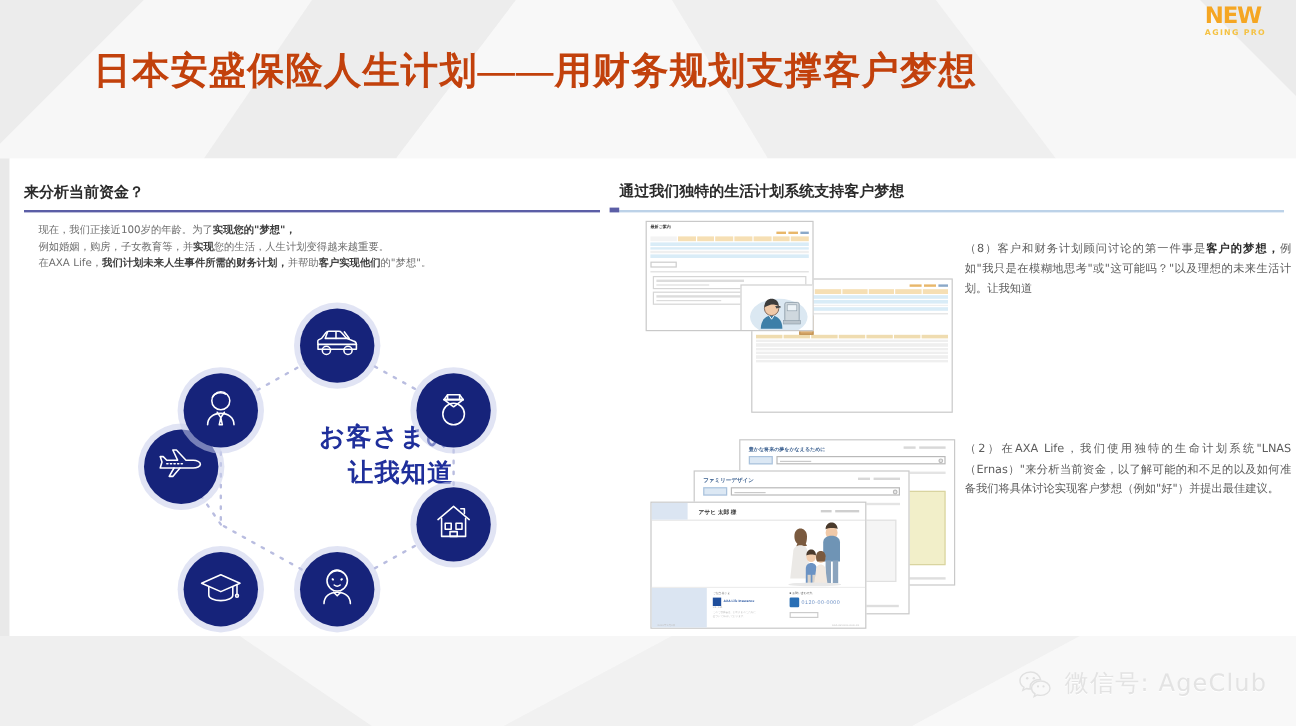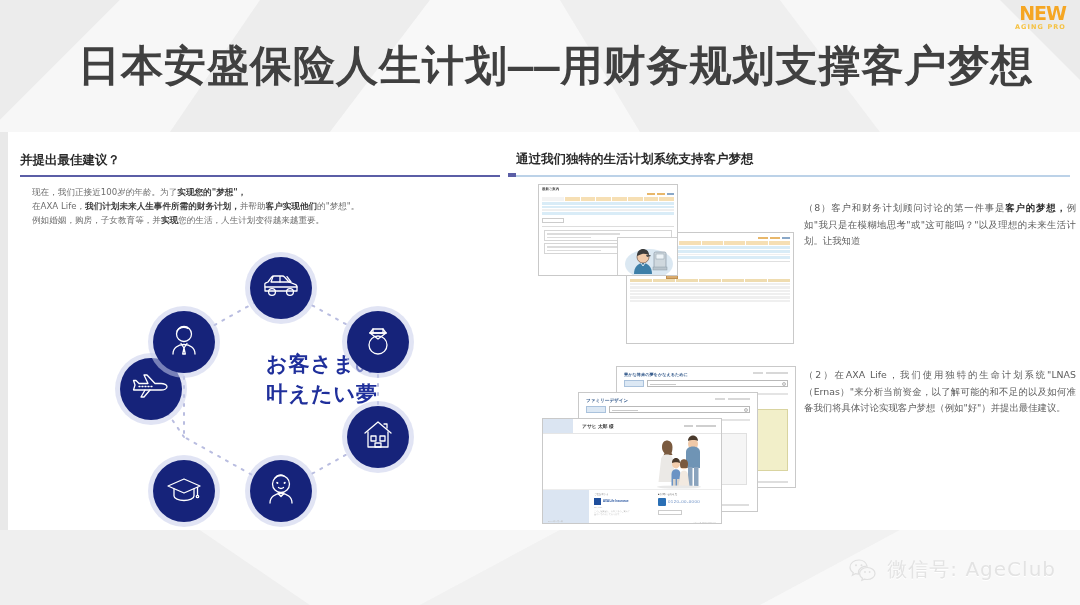--- a/index.html
+++ b/index.html
@@ -10,25 +10,25 @@
     position: relative;
   }
 
   
   .bg-wrap { position:absolute; inset:0; background:#f4f4f4; overflow:hidden; z-index:0; }
 
   
   .header { position:absolute; left:0; top:0; width:1080px; height:132px; z-index:5; }
   .slide-title {
     position:absolute; left:78px; top:38px;
-    font-size:42px; font-weight:bold; color:#404040;
+    font-size:31px; font-weight:bold; color:#c2410c;
     letter-spacing:1px; white-space:nowrap;
-    font-family:Liberation Mono, monospace;
-  }
-  .logo { position:absolute; right:14px; top:4px; width:62px; height:36px; text-align:right; }
+    font-family:Liberation Serif, serif;
+  }
+  .logo { position:absolute; right:14px; top:4px; width:62px; height:36px; text-align:left; }
   .logo-new {
     font-size:19px; font-weight:bold; color:#f5a623; letter-spacing:-1px;
     line-height:19px; font-family:"DejaVu Sans",sans-serif;
   }
   .logo-sub {
     font-size:6.5px; font-weight:bold; color:#f5c243; letter-spacing:1.1px;
     line-height:9px; font-family:"DejaVu Sans",sans-serif;
   }
 
   
@@ -124,46 +124,46 @@
 <div class="header">
   <div class="slide-title">日本安盛保险人生计划——用财务规划支撑客户梦想</div>
   <div class="logo">
     <div class="logo-new">NEW</div>
     <div class="logo-sub">AGING PRO</div>
   </div>
 </div>
 
 <div class="card">
 
-  <div class="panel-head head-left">并提出最佳建议？</div>
+  <div class="panel-head head-left">来分析当前资金？</div>
   <div class="rule rule-left"></div>
 
   <div class="body-text">
     <div>
       <span>现在，我们正接近100岁的年龄。为了</span><b>实现您的"梦想"，</b>
     </div>
     <div>
+      <span>例如婚姻，购房，子女教育等，并</span><b>实现</b><span>您的生活，人生计划变得越来越重要。</span>
+    </div>
+    <div>
       <span>在AXA Life，</span><b>我们计划未来人生事件所需的财务计划，</b><span>并帮助</span><b>客户实现他们</b><span>的"梦想"。</span>
-    </div>
-    <div>
-      <span>例如婚姻，购房，子女教育等，并</span><b>实现</b><span>您的生活，人生计划变得越来越重要。</span>
     </div>
   </div>
 
   <div class="diagram">
 
     <svg class="dots" width="310" height="265">
       <polygon points="155,31 252,85 252,180 155,234 58,180 58,85" fill="none" stroke="#b9bde0" stroke-width="2" stroke-dasharray="2 7" stroke-linecap="round"></polygon>
       <line x1="58" y1="85" x2="25" y2="132" stroke="#b9bde0" stroke-width="2" stroke-dasharray="2 7" stroke-linecap="round"></line>
       <line x1="58" y1="180" x2="25" y2="132" stroke="#b9bde0" stroke-width="2" stroke-dasharray="2 7" stroke-linecap="round"></line>
     </svg>
 
     <div class="center-text">
       <div>お客さまの</div>
-      <div>叶えたい夢</div>
+      <div>让我知道</div>
     </div>
 
     <div class="node" style="left:124px; top:0px;">
       <span>
         <svg viewBox="0 0 40 40" fill="none" stroke="#ffffff" stroke-width="1.3" stroke-linecap="round" stroke-linejoin="round">
           <path d="M4 25h32v-4c0-1.5-1-2.4-2.5-2.8L28 16l-4.5-5c-.6-.7-1.2-1-2.2-1H13c-1 0-1.8.4-2.4 1.2L7 16l-2.6 1.2C3.2 17.8 4 19 4 21z"></path>
           <path d="M12 10.5 10 16h20l-4-5.4"></path>
           <line x1="19" y1="10.5" x2="19" y2="16"></line>
           <circle cx="11" cy="26" r="3.4"></circle>
           <circle cx="29" cy="26" r="3.4"></circle>

